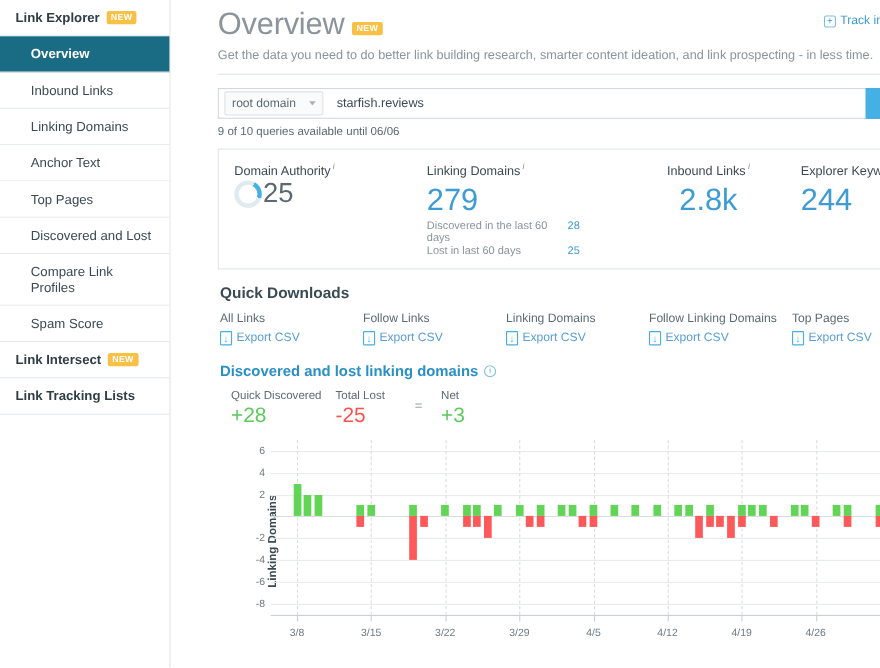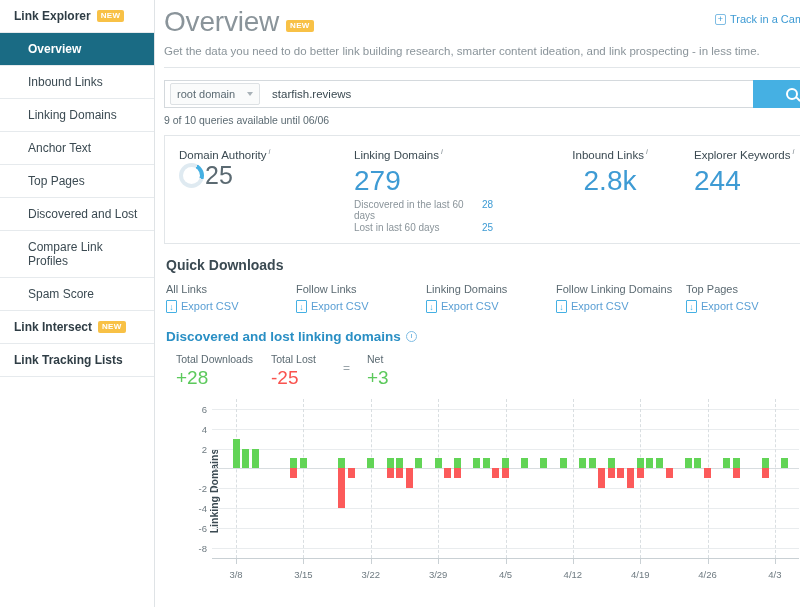--- a/index.html
+++ b/index.html
@@ -4,21 +4,21 @@
 <style>
   * { box-sizing: border-box; }
   html, body { margin:0; padding:0; }
   body {
     width:800px; height:607px; overflow:hidden;
     background:#ffffff;
     font-family:"Liberation Sans", sans-serif;
     color:#3b4a52;
     -webkit-font-smoothing:antialiased;
   }
-  .app { display:flex; width:800px; height:607px; }
+  .app { display:flex; width:800px; height:607px;gap:34px; }
 
   
   .sidebar { width:155px; flex:0 0 155px; border-right:1px solid #dfe3e6; background:#fff; }
   .nav-group-title {
     display:flex; align-items:center; gap:6px;
     padding:9px 12px 9px 14px;
     font-size:12px; font-weight:bold; color:#2f3d45;
     border-bottom:1px solid #e6eaed;
   }
   .badge-new {
@@ -308,21 +308,21 @@
         </div>
       </div>
 
       <div class="chart-head">
         <span class="chart-title">Discovered and lost linking domains</span>
         <span class="clock-icon"></span>
       </div>
 
       <div class="totals">
         <div class="tot disc">
-          <div class="t-lab">Total Downloads</div>
+          <div class="t-lab">Quick Discovered</div>
           <div class="t-val">+28</div>
         </div>
         <div class="tot lost">
           <div class="t-lab">Total Lost</div>
           <div class="t-val">-25</div>
         </div>
         <div class="tot eq">
           <div class="t-lab"></div>
           <div class="t-val">=</div>
         </div>

